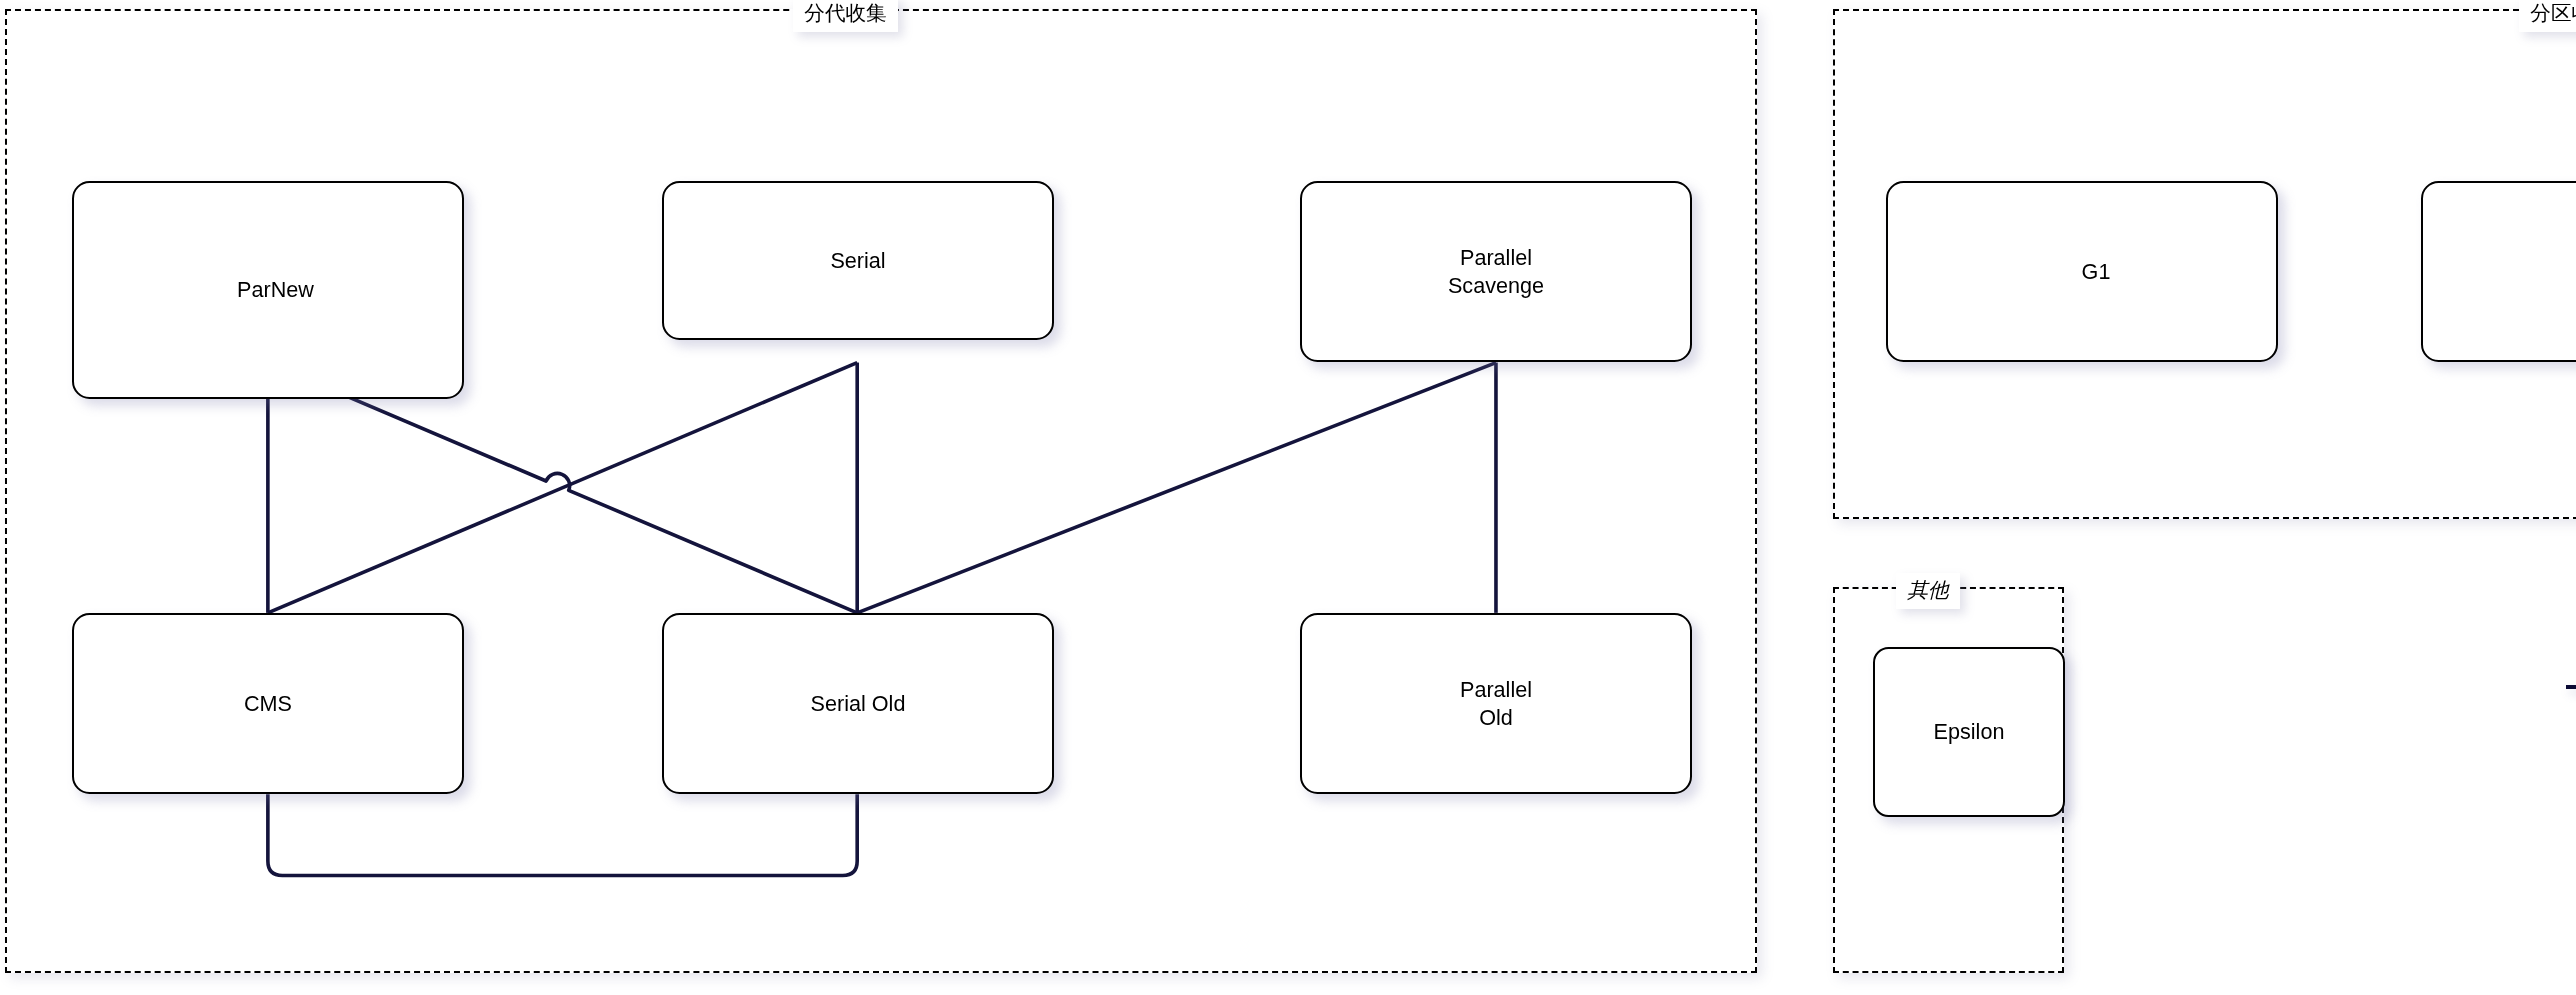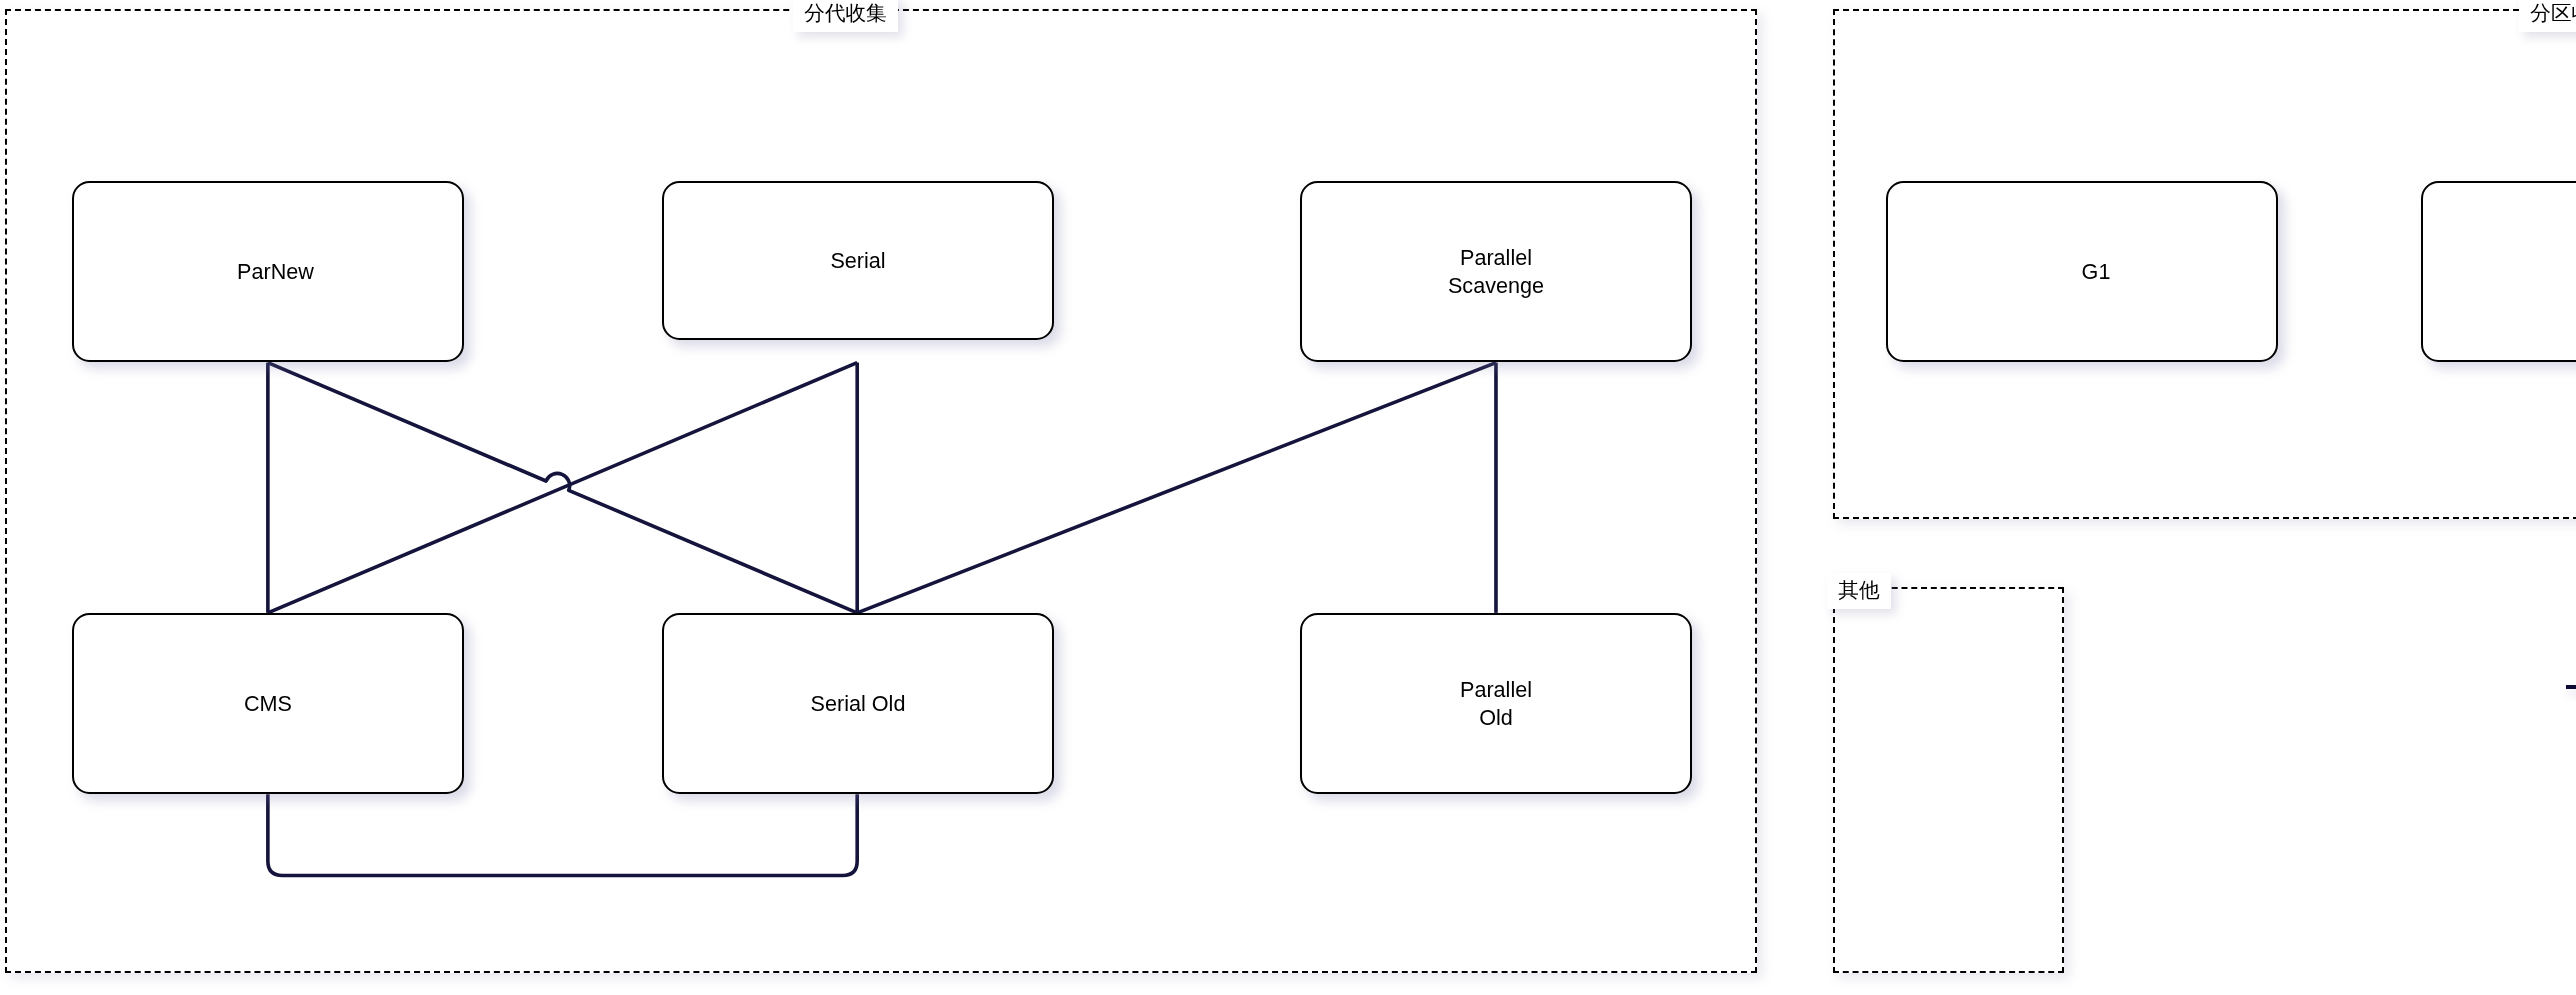--- a/index.html
+++ b/index.html
@@ -79,42 +79,42 @@
 
 <div id="stage">
 
   <div class="group" style="left:5.2px; top:9.3px; width:1752px; height:964px;"></div>
   <div class="group-label" style="left:793px; top:-4.1px;">分代收集</div>
 
   <div class="group" style="left:1833px; top:9.3px; width:1596px; height:510px;"></div>
   <div class="group-label" style="left:2519px; top:-4.1px;">分区收集</div>
 
   <div class="group" style="left:1833px; top:587px; width:231px; height:386px;"></div>
-  <div class="group-label" style="left:1827px; top:573px;">其他</div>
+  <div class="group-label" style="left:1896px; top:573px;font-style:italic;">其他</div>
 
   <svg id="edges" viewBox="0 0 6672 1932" preserveAspectRatio="none">
     <g fill="none" stroke="#14143c" stroke-width="7" stroke-linecap="butt" stroke-linejoin="round">
 
       <path d="M 520 704 L 520 1190"></path>
 
       <path d="M 1664 704 L 1664 1190"></path>
 
       <path d="M 2904 704 L 2904 1190"></path>
 
       <path d="M 520 704 L 1060 934 A 22 22 0 0 1 1104 952 L 1664 1190"></path>
 
       <path d="M 1664 704 L 520 1190"></path>
 
       <path d="M 2904 704 L 1664 1190"></path>
 
       <path d="M 520 1542 L 520 1672 Q 520 1700 548 1700 L 1636 1700 Q 1664 1700 1664 1672 L 1664 1542"></path>
     </g>
   </svg>
 
-  <div class="node" style="left:72px; top:181px; width:392px; height:181px;padding-left:15px;">
+  <div class="node" style="left:72px; top:181px; width:392px; height:218px;padding-left:15px;">
     <span>ParNew</span>
   </div>
 
   <div class="node" style="left:662px; top:181px; width:392px; height:159px;">
     <span>Serial</span>
   </div>
 
   <div class="node" style="left:1300px; top:181px; width:392px; height:181px;">
     <span style="white-space:pre-line;">Parallel
 Scavenge</span>
@@ -134,17 +134,20 @@
   </div>
 
   <div class="node" style="left:1886px; top:181px; width:392px; height:181px;padding-left:28px;">
     <span>G1</span>
   </div>
 
   <div class="node" style="left:2421px; top:181px; width:392px; height:181px;">
     
   </div>
 
+  <div class="node" style="left:1873px; top:647px; width:192px; height:170px; border-radius:15.5px;">
+    <span>Epsilon</span>
+  </div>
 
   <div class="legend-line" style="left:2566px; top:685px; width:165px; height:4.1px;"></div>
 
 </div>
 
 
 </body></html>

